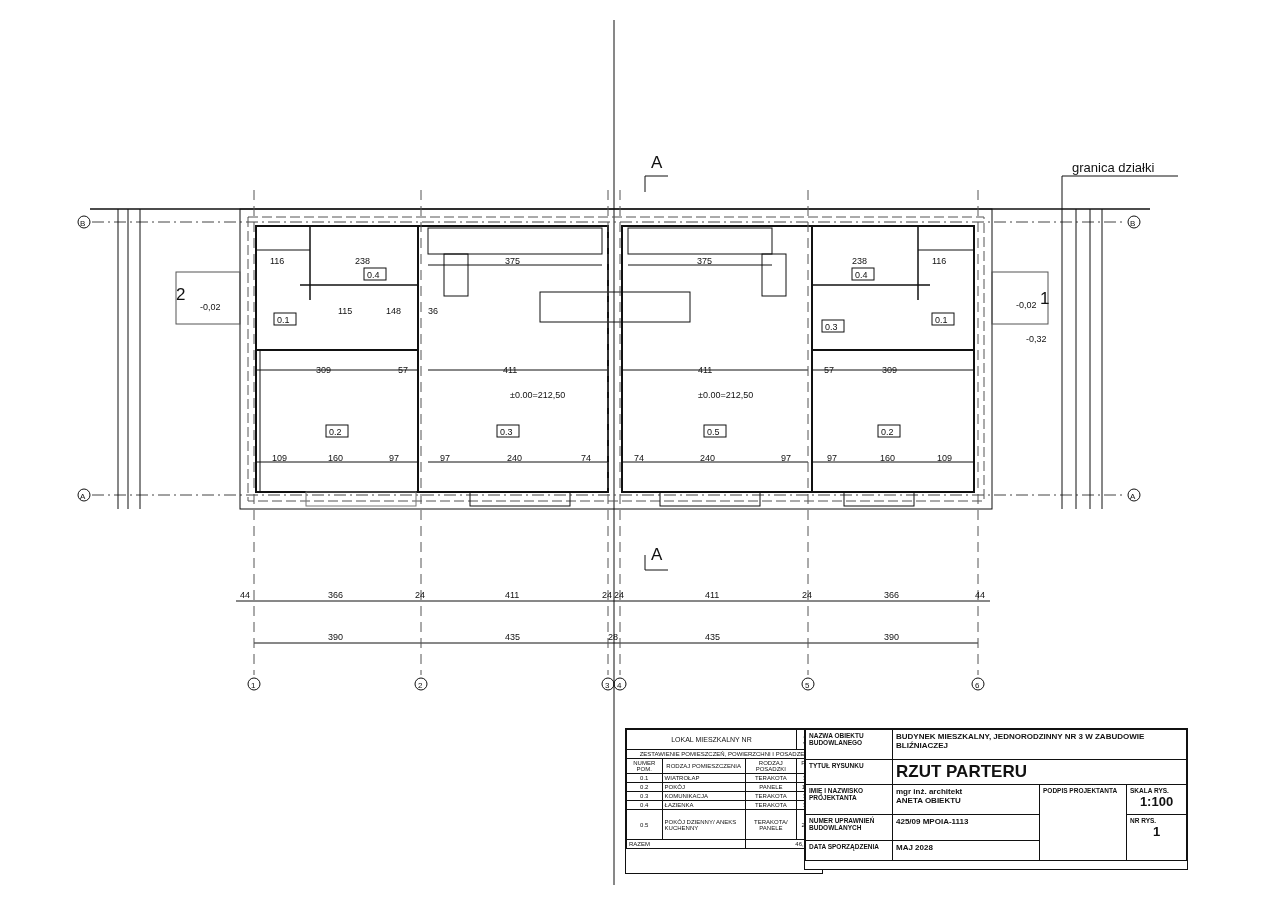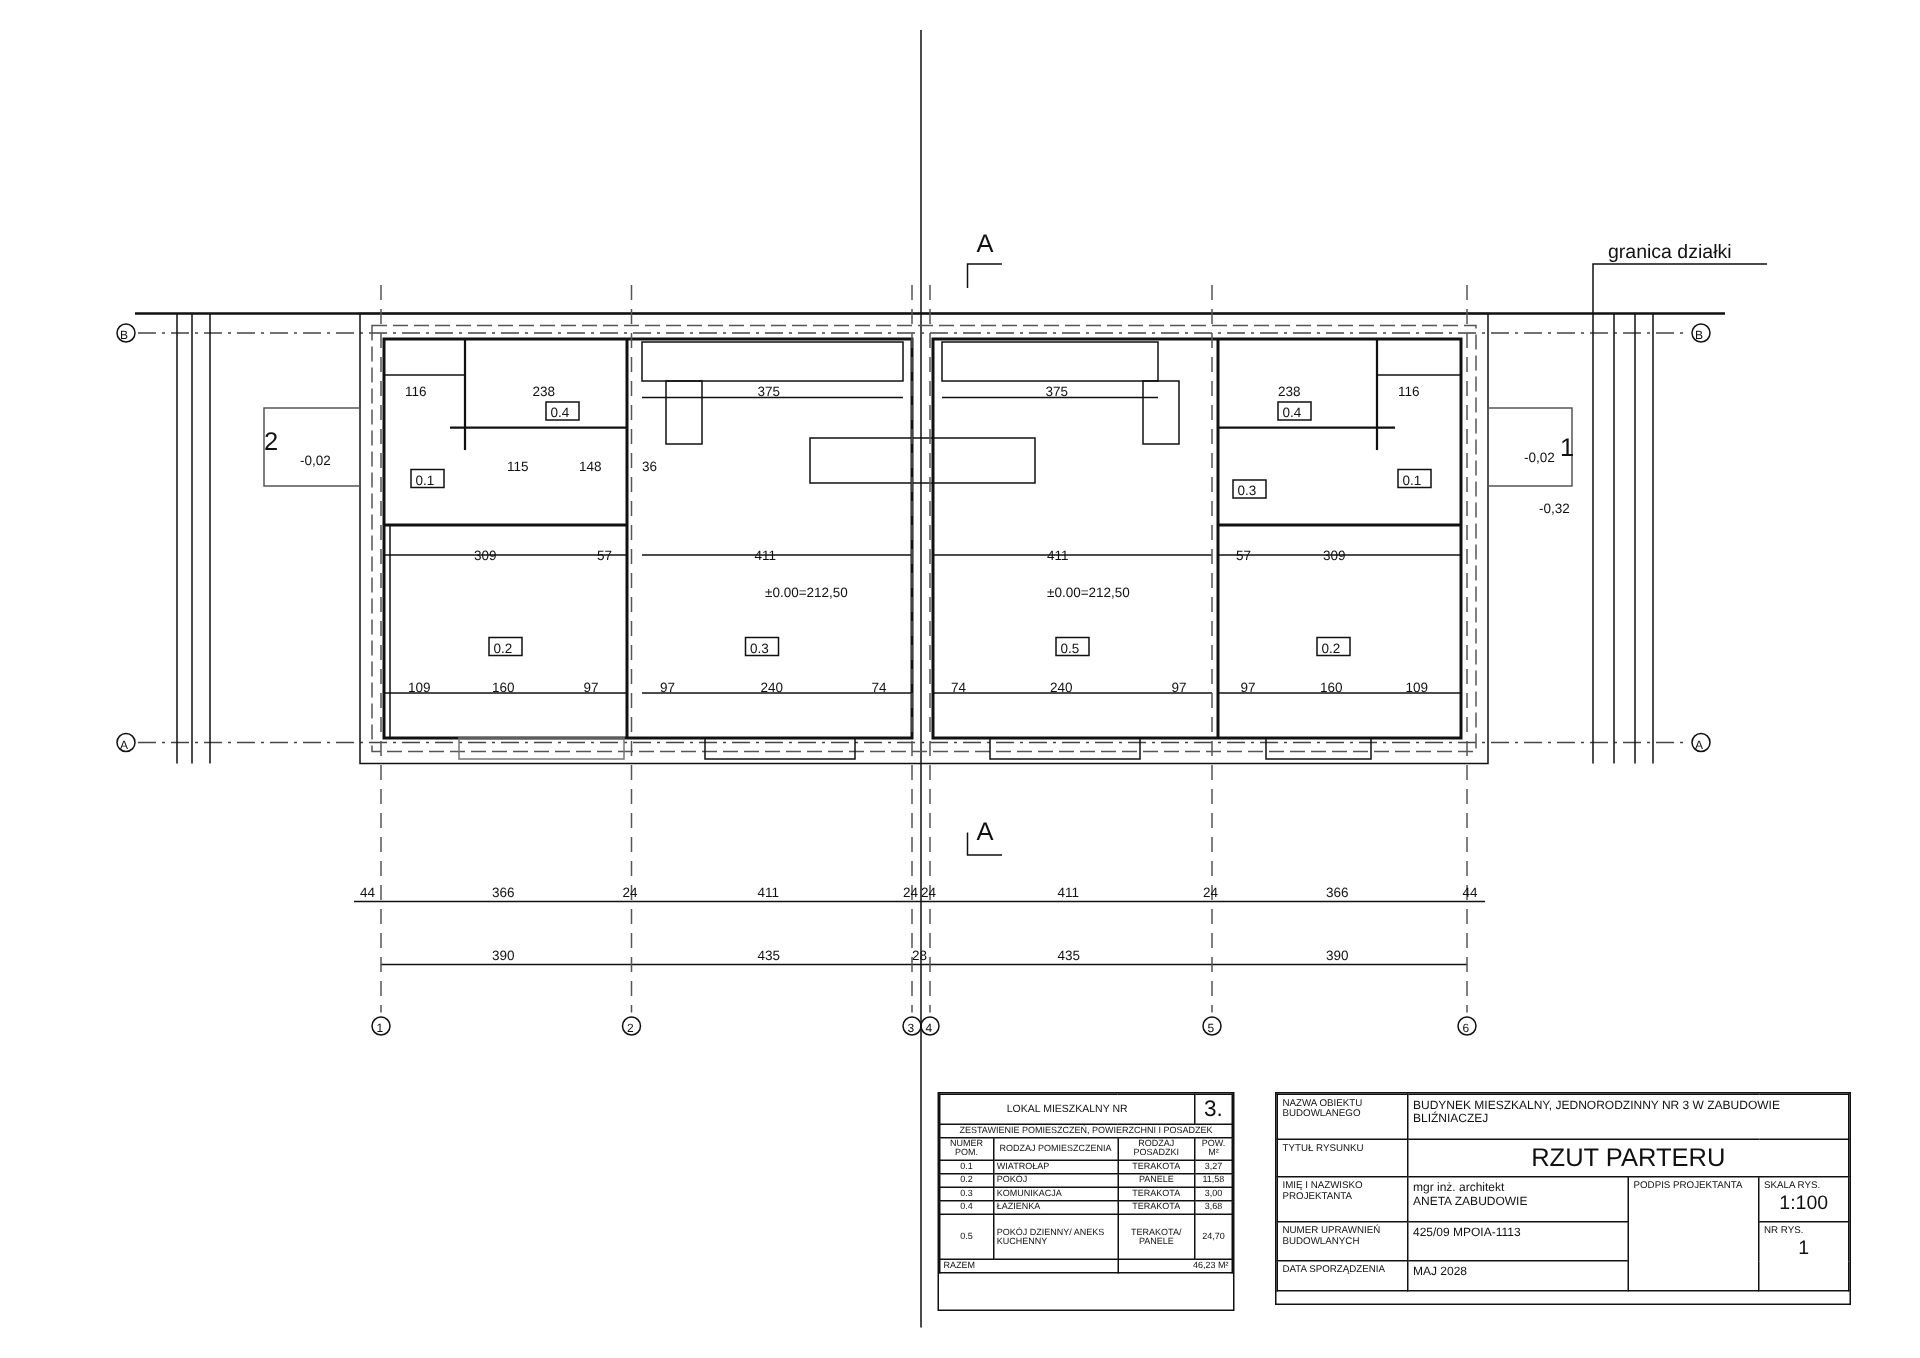--- a/index.html
+++ b/index.html
@@ -6,24 +6,24 @@
   body { width:1280px; height:905px; position:relative; overflow:hidden; font-family:"Liberation Sans", sans-serif; color:#111; }
   svg.plan { position:absolute; left:0; top:0; }
   .t { font-family:"Liberation Sans", sans-serif; fill:#111; }
   .tb { position:absolute; border:1.5px solid #111; background:#fff; font-family:"Liberation Sans", sans-serif; }
   .tb table { border-collapse:collapse; width:100%; }
   .tb td { border:1px solid #111; font-size:6.5px; padding:2px 3px; vertical-align:top; text-transform:uppercase; }
   .rooms { left:625px; top:728px; width:196px; height:144px; }
   .rooms td { font-size:6px; text-align:center; vertical-align:middle; padding:1px 2px; }
   .rooms td.l { text-align:left; }
   .rooms .big { font-size:15px; }
-  .info { left:850px; top:728px; width:382px; height:140px; }
+  .info { left:804px; top:728px; width:382px; height:140px;font-weight:bold; }
   .info td { font-size:6.5px; }
   .info .val { font-size:8px; text-transform:none; }
-  .info .title { font-size:17px; text-transform:none;text-align:center; }
+  .info .title { font-size:17px; text-transform:none; }
   .info .scale { font-size:13px; text-align:center; display:block; text-transform:none; }
 </style>
 </head>
 <body>
 
 <svg class="plan" width="1280" height="905" viewBox="0 0 1280 905" xmlns="http://www.w3.org/2000/svg">
   <g stroke="#111" fill="none" stroke-width="1">
 
     <line x1="614" y1="20" x2="614" y2="885" stroke-width="1"></line>
 
@@ -265,21 +265,21 @@
       <td colspan="3" class="val">BUDYNEK MIESZKALNY, JEDNORODZINNY NR 3 W ZABUDOWIE BLIŹNIACZEJ</td>
     </tr>
     <tr style="height:24px">
       <td>TYTUŁ RYSUNKU</td>
       <td colspan="3" class="title">RZUT PARTERU</td>
     </tr>
     <tr style="height:30px">
       <td>IMIĘ I NAZWISKO PROJEKTANTA</td>
       <td class="val" style="width:140px">
             <div>mgr inż. architekt</div>
-            <div>ANETA ZABUDOWIE</div>
+            <div>ANETA OBIEKTU</div>
           </td>
       <td rowspan="3" style="width:80px">PODPIS PROJEKTANTA</td>
       <td><span>SKALA RYS.</span><span class="scale">1:100</span></td>
     </tr>
     <tr style="height:26px">
       <td>NUMER UPRAWNIEŃ BUDOWLANYCH</td>
       <td class="val">425/09 MPOIA-1113</td>
       <td rowspan="2"><span>NR RYS.</span><span class="scale">1</span></td>
     </tr>
     <tr style="height:20px">

